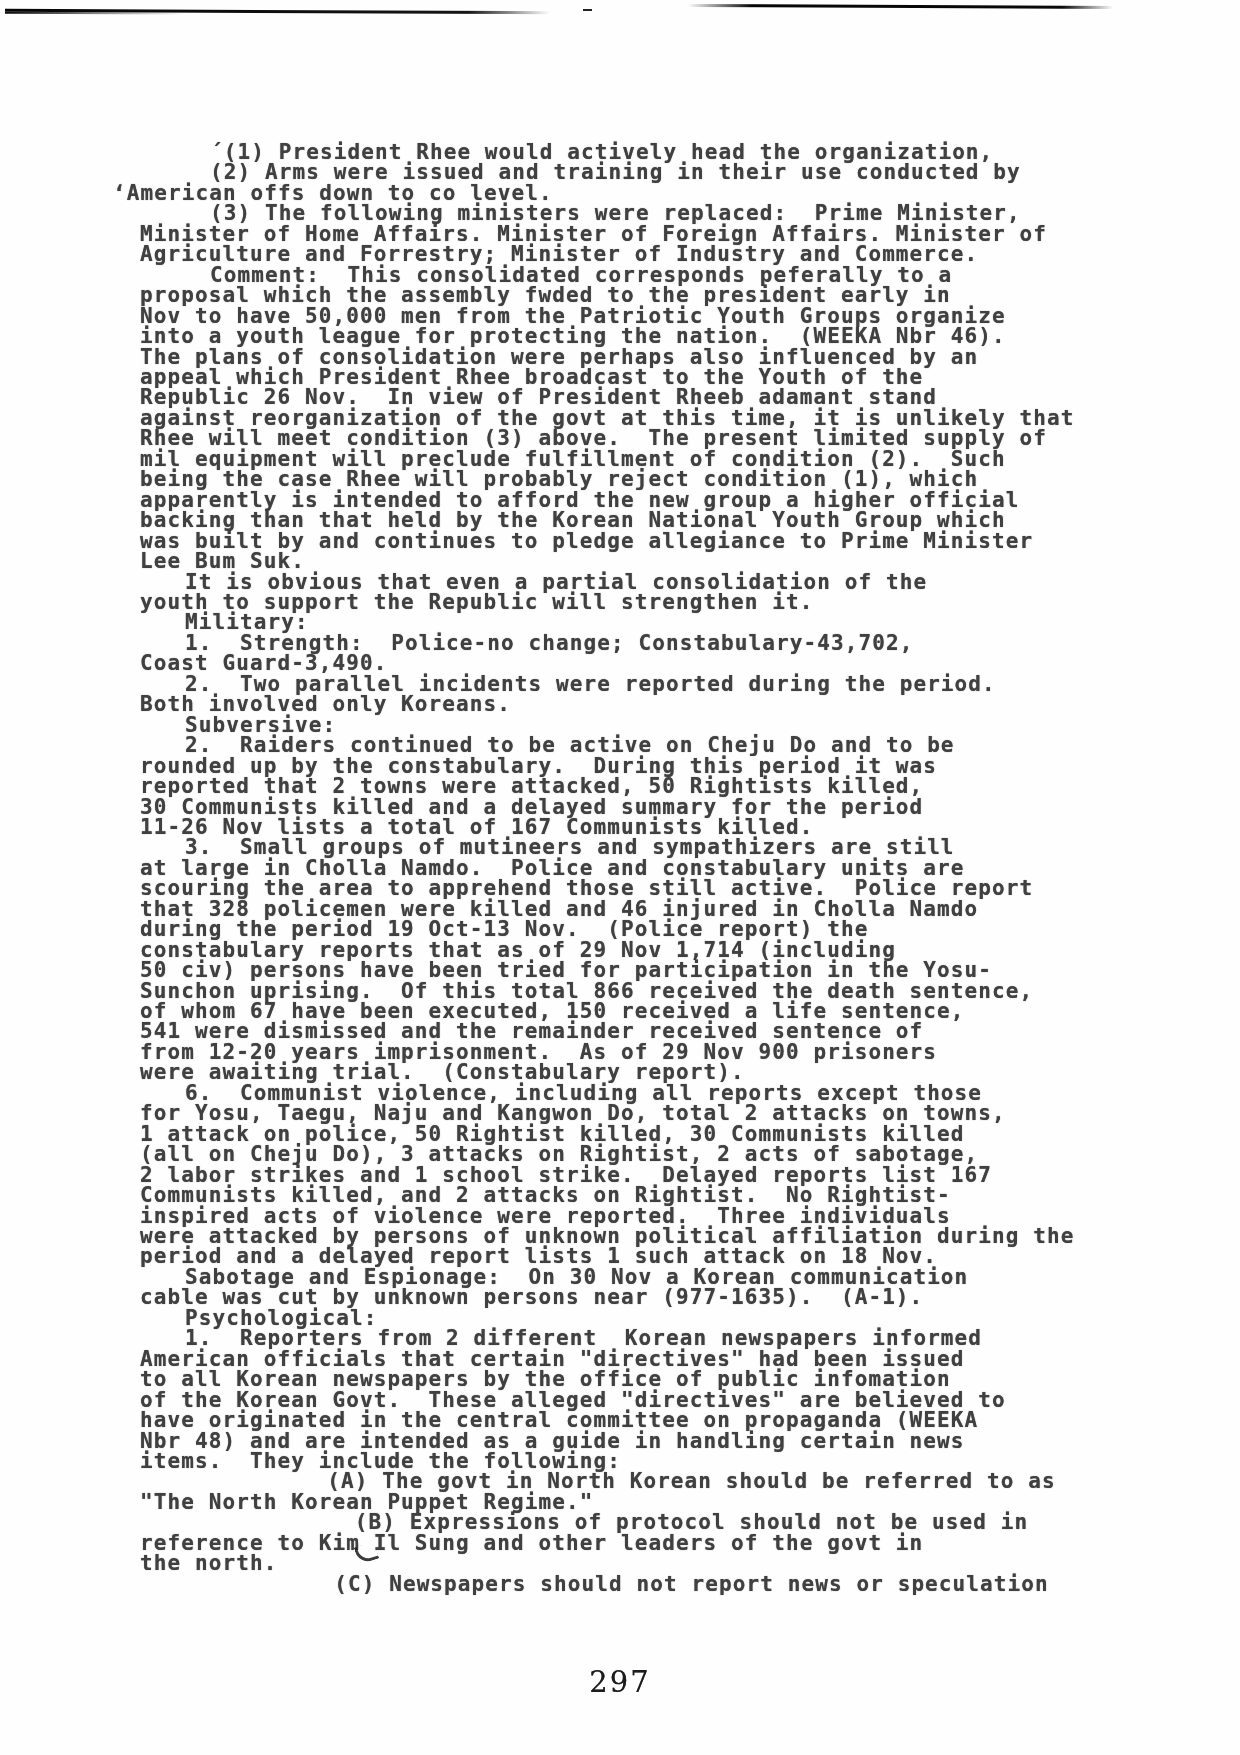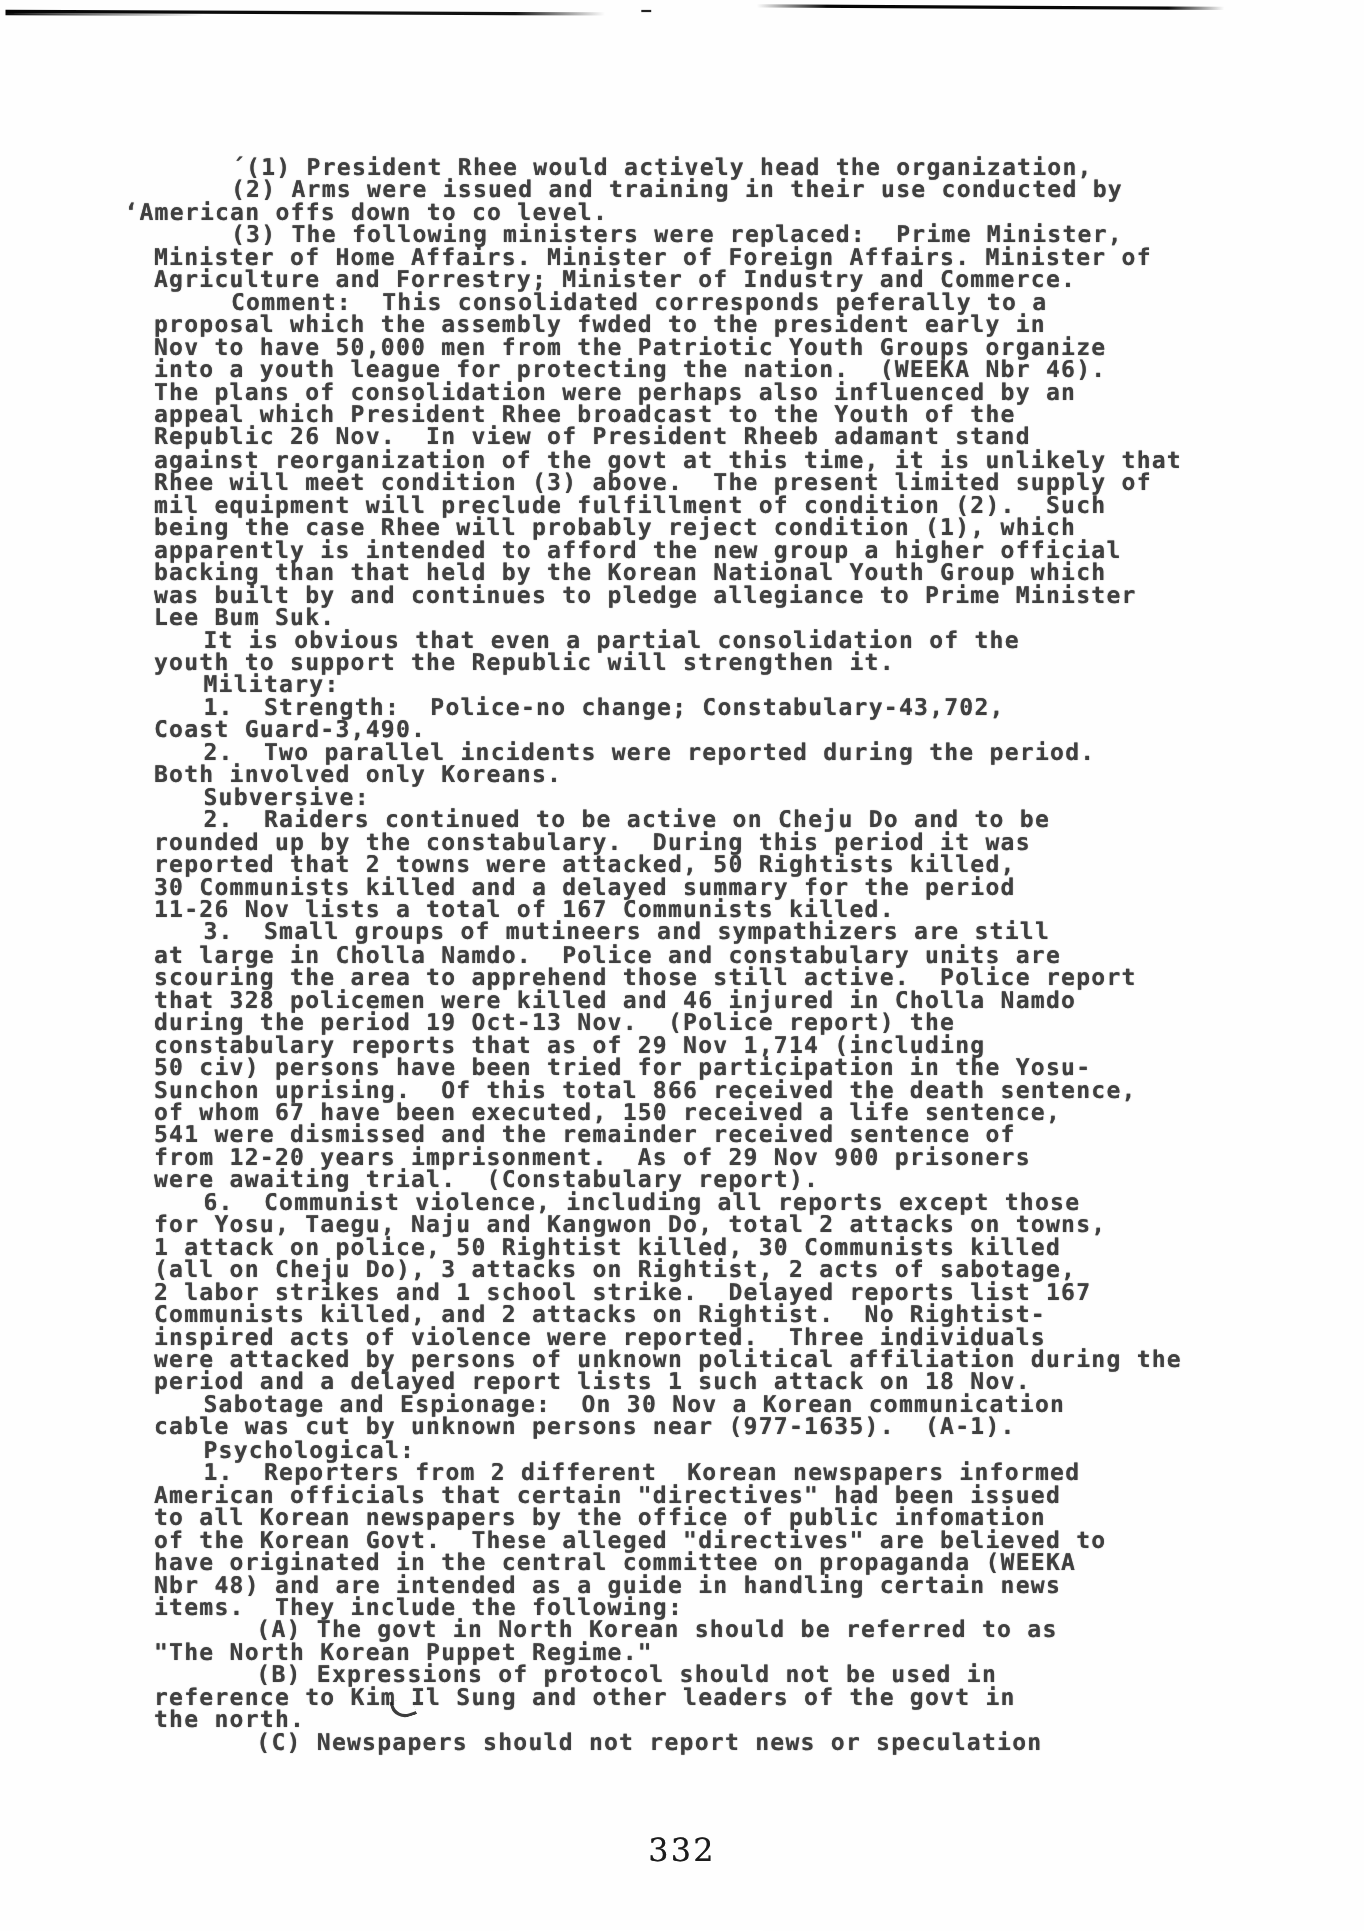--- a/index.html
+++ b/index.html
@@ -27,21 +27,21 @@
     letter-spacing: 1.1px;
     line-height: 20.45px;
     white-space: pre;
     text-shadow: 0 0 1px rgba(15,15,15,0.55);
   }
   .line { min-height: 20.45px; }
   .ind-1 { margin-left: -27px; }
   .ind0  { padding-left: 0; }
   .ind1  { padding-left: 45px; }
   .ind2  { padding-left: 70px; }
-  .ind3  { padding-left: 93px; }
+  .ind3  { padding-left: 93px; text-align: center; }
 
   
   .pageno {
     position: absolute;
     top: 1665px;
     left: 0;
     width: 1240px;
     text-align: center;
     font-family: "DejaVu Serif", "Liberation Serif", serif;
     font-size: 29px;
@@ -96,14 +96,14 @@
 
 <div class="page">
   <div class="streak-a"></div>
   <div class="streak-b"></div>
   <div class="speck"></div>
 
   <div class="doc"><div class="line ind2">´(1) President Rhee would actively head the organization,</div><div class="line ind2">(2) Arms were issued and training in their use conducted by</div><div class="line ind-1">ʻAmerican offs down to co level.</div><div class="line ind2">(3) The following ministers were replaced:  Prime Minister,</div><div class="line ind0">Minister of Home Affairs. Minister of Foreign Affairs. Minister of</div><div class="line ind0">Agriculture and Forrestry; Minister of Industry and Commerce.</div><div class="line ind2">Comment:  This consolidated corresponds peferally to a</div><div class="line ind0">proposal which the assembly fwded to the president early in</div><div class="line ind0">Nov to have 50,000 men from the Patriotic Youth Groups organize</div><div class="line ind0">into a youth league for protecting the nation.  (WEEKA Nbr 46).</div><div class="line ind0">The plans of consolidation were perhaps also influenced by an</div><div class="line ind0">appeal which President Rhee broadcast to the Youth of the</div><div class="line ind0">Republic 26 Nov.  In view of President Rheeb adamant stand</div><div class="line ind0">against reorganization of the govt at this time, it is unlikely that</div><div class="line ind0">Rhee will meet condition (3) above.  The present limited supply of</div><div class="line ind0">mil equipment will preclude fulfillment of condition (2).  Such</div><div class="line ind0">being the case Rhee will probably reject condition (1), which</div><div class="line ind0">apparently is intended to afford the new group a higher official</div><div class="line ind0">backing than that held by the Korean National Youth Group which</div><div class="line ind0">was built by and continues to pledge allegiance to Prime Minister</div><div class="line ind0">Lee Bum Suk.</div><div class="line ind1">It is obvious that even a partial consolidation of the</div><div class="line ind0">youth to support the Republic will strengthen it.</div><div class="line ind1">Military:</div><div class="line ind1">1.  Strength:  Police-no change; Constabulary-43,702,</div><div class="line ind0">Coast Guard-3,490.</div><div class="line ind1">2.  Two parallel incidents were reported during the period.</div><div class="line ind0">Both involved only Koreans.</div><div class="line ind1">Subversive:</div><div class="line ind1">2.  Raiders continued to be active on Cheju Do and to be</div><div class="line ind0">rounded up by the constabulary.  During this period it was</div><div class="line ind0">reported that 2 towns were attacked, 50 Rightists killed,</div><div class="line ind0">30 Communists killed and a delayed summary for the period</div><div class="line ind0">11-26 Nov lists a total of 167 Communists killed.</div><div class="line ind1">3.  Small groups of mutineers and sympathizers are still</div><div class="line ind0">at large in Cholla Namdo.  Police and constabulary units are</div><div class="line ind0">scouring the area to apprehend those still active.  Police report</div><div class="line ind0">that 328 policemen were killed and 46 injured in Cholla Namdo</div><div class="line ind0">during the period 19 Oct-13 Nov.  (Police report) the</div><div class="line ind0">constabulary reports that as of 29 Nov 1,714 (including</div><div class="line ind0">50 civ) persons have been tried for participation in the Yosu-</div><div class="line ind0">Sunchon uprising.  Of this total 866 received the death sentence,</div><div class="line ind0">of whom 67 have been executed, 150 received a life sentence,</div><div class="line ind0">541 were dismissed and the remainder received sentence of</div><div class="line ind0">from 12-20 years imprisonment.  As of 29 Nov 900 prisoners</div><div class="line ind0">were awaiting trial.  (Constabulary report).</div><div class="line ind1">6.  Communist violence, including all reports except those</div><div class="line ind0">for Yosu, Taegu, Naju and Kangwon Do, total 2 attacks on towns,</div><div class="line ind0">1 attack on police, 50 Rightist killed, 30 Communists killed</div><div class="line ind0">(all on Cheju Do), 3 attacks on Rightist, 2 acts of sabotage,</div><div class="line ind0">2 labor strikes and 1 school strike.  Delayed reports list 167</div><div class="line ind0">Communists killed, and 2 attacks on Rightist.  No Rightist-</div><div class="line ind0">inspired acts of violence were reported.  Three individuals</div><div class="line ind0">were attacked by persons of unknown political affiliation during the</div><div class="line ind0">period and a delayed report lists 1 such attack on 18 Nov.</div><div class="line ind1">Sabotage and Espionage:  On 30 Nov a Korean communication</div><div class="line ind0">cable was cut by unknown persons near (977-1635).  (A-1).</div><div class="line ind1">Psychological:</div><div class="line ind1">1.  Reporters from 2 different  Korean newspapers informed</div><div class="line ind0">American officials that certain "directives" had been issued</div><div class="line ind0">to all Korean newspapers by the office of public infomation</div><div class="line ind0">of the Korean Govt.  These alleged "directives" are believed to</div><div class="line ind0">have originated in the central committee on propaganda (WEEKA</div><div class="line ind0">Nbr 48) and are intended as a guide in handling certain news</div><div class="line ind0">items.  They include the following:</div><div class="line ind3">(A) The govt in North Korean should be referred to as</div><div class="line ind0">"The North Korean Puppet Regime."</div><div class="line ind3">(B) Expressions of protocol should not be used in</div><div class="line ind0">reference to Kim Il Sung and other leaders of the govt in</div><div class="line ind0">the north.</div><div class="line ind3">(C) Newspapers should not report news or speculation</div></div>
 
   <div class="squiggle"></div>
 
-  <div class="pageno">332</div>
+  <div class="pageno">297</div>
 </div>
 
 </body></html>

